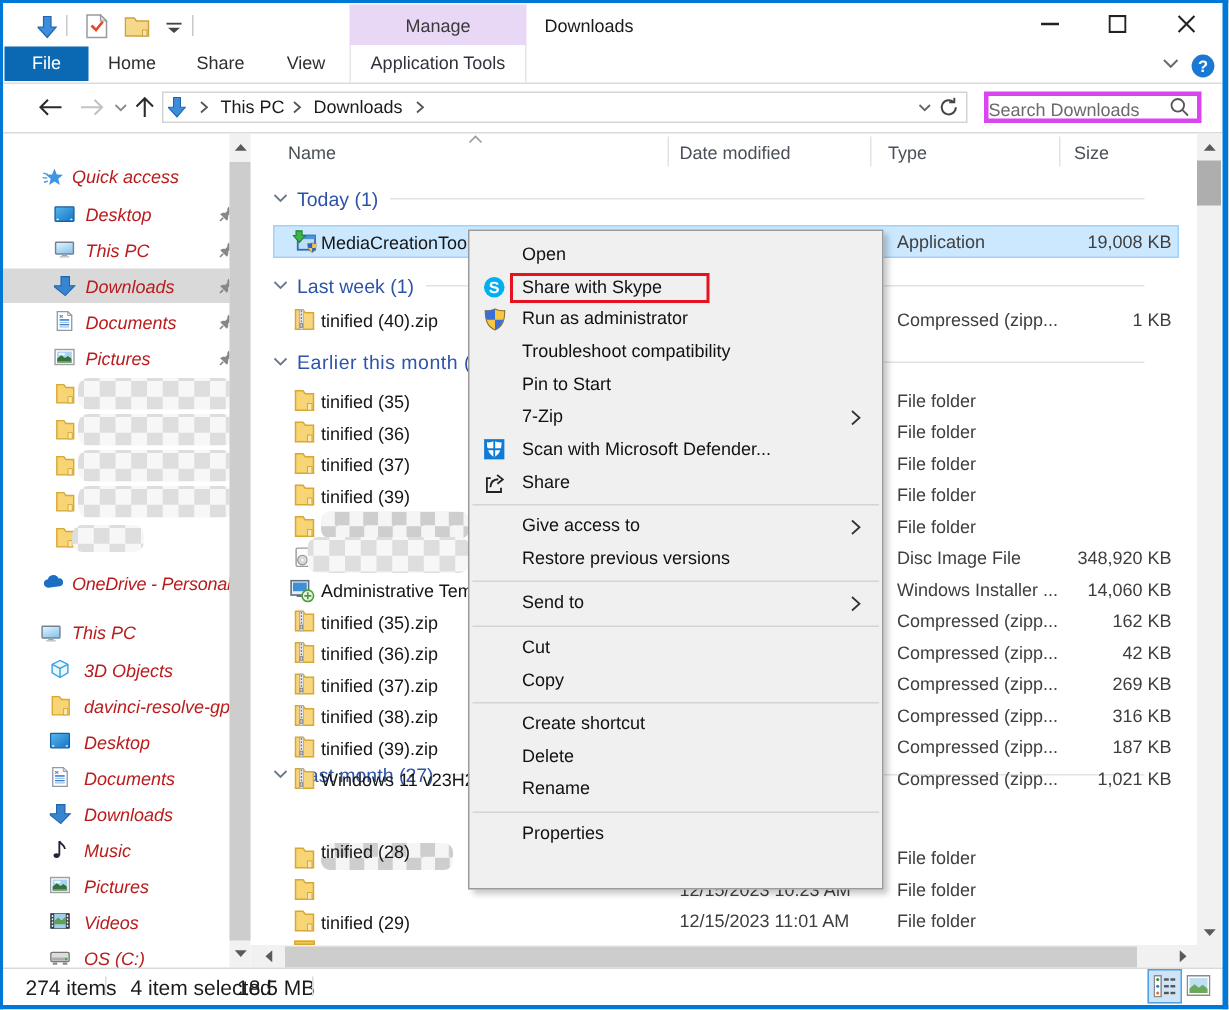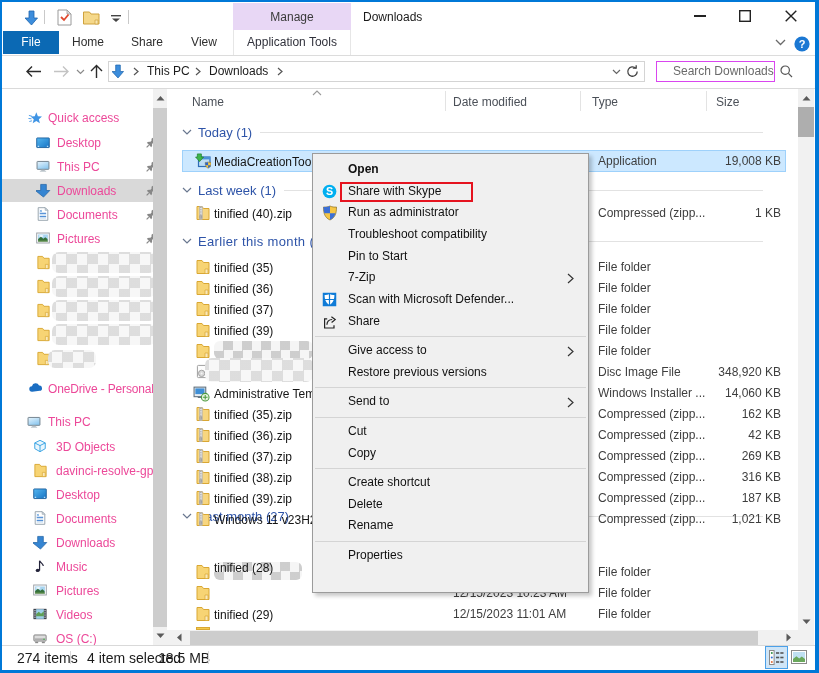--- a/index.html
+++ b/index.html
@@ -14,25 +14,25 @@
 
 .qsep{top:10px;width:1px;height:14px;background:#c9c9c9;}
 .manage{left:233px;top:3px;width:118px;height:27px;background:#e8d7f5;color:#3a3a3a;text-align:center;line-height:29px;}
 .title{left:363px;top:10px;color:#1a1a1a;}
 .filetab{left:3px;top:31px;width:56px;height:23px;background:#0b69b4;color:#ffffff;text-align:center;line-height:23px;}
 .tab{top:30px;height:25px;line-height:25px;color:#2f2f2f;text-align:center;}
 .apptools{left:233px;top:30px;width:118px;height:26px;background:#fff;border-left:1px solid #e6e6e6;border-right:1px solid #e6e6e6;color:#31323c;text-align:center;line-height:25px;}
 .tabline{left:0px;top:55px;width:815px;height:1px;background:#dcdcdc;}
 
 .addr{left:108px;top:61px;width:537px;height:21px;border:1px solid #d4d4d4;background:#fff;}
-.search{left:656px;top:61px;width:119px;height:21px;border:1px solid #d946ef;background:#fff;color:#6a6a6a;line-height:19px;padding-left:16px;}
+.search{left:656px;top:61px;width:145px;height:21px;border:3px solid #d946ef;background:#fff;color:#6a6a6a;line-height:19px;padding-left:0;}
 .crumb{top:64px;color:#1b1b1b;}
 .contline{left:2px;top:88px;width:813px;height:1px;background:#dadada;}
 
-.si{color:#ec4899;height:16px;line-height:16px;}
+.si{color:#b91c1c;height:16px;line-height:16px;font-style:italic;}
 .ssel{left:2px;top:179px;width:152px;height:23px;background:#d9d9d9;}
 
 .sb-side{left:153px;top:89px;width:14px;height:556px;background:#f1f1f1;}
 .sb-side-thumb{left:153px;top:108px;width:14px;height:519px;background:#cdcdcd;}
 .sb-v{left:798px;top:89px;width:16px;height:556px;background:#f1f1f1;}
 .sb-v-thumb{left:798px;top:107px;width:16px;height:30px;background:#aeaeae;}
 .sb-h{left:167px;top:630px;width:631px;height:15px;background:#f1f1f1;}
 .sb-h-thumb{left:190px;top:631px;width:568px;height:14px;background:#cdcdcd;}
 
 .hdr{top:95px;height:14px;line-height:14px;color:#4b5058;}
@@ -568,21 +568,21 @@
     <rect x="7" y="11.2" width="3.2" height="1.6" fill="#555"></rect>
     <rect x="11.3" y="11.2" width="3.2" height="1.6" fill="#555"></rect>
   </svg>
 <svg class="ab" style="left:791px;top:650px" width="16" height="14" viewBox="0 0 16 14">
     <rect x="0.5" y="0.5" width="15" height="13" fill="#fff" stroke="#8a8a8a"></rect>
     <rect x="2" y="2" width="12" height="10" fill="#bfe0f2"></rect>
     <path d="M2 9 l3.4 -2.8 l2.8 2.3 l2.6 -2 l3.2 2.6 v2.9 h-12 Z" fill="#6aa85c"></path>
   </svg>
 
 <div class="ab menu">
-<div class="mi" style="font-weight:bold">Open</div>
+<div class="mi" style="font-weight:normal">Open</div>
 <div class="mi"><svg class="mico" width="15" height="15">
         <use href="#i-skype"></use>
       </svg>Share with Skype</div>
 <div class="mi"><svg class="mico" width="16" height="16">
         <use href="#i-shield"></use>
       </svg>Run as administrator</div>
 <div class="mi">Troubleshoot compatibility</div>
 <div class="mi">Pin to Start</div>
 <div class="mi">7-Zip<svg class="marr" width="7" height="11" viewBox="0 0 7 11">
         <path d="M1 1 L6 5.5 L1 10" stroke="#333" stroke-width="1.2" fill="none"></path>

